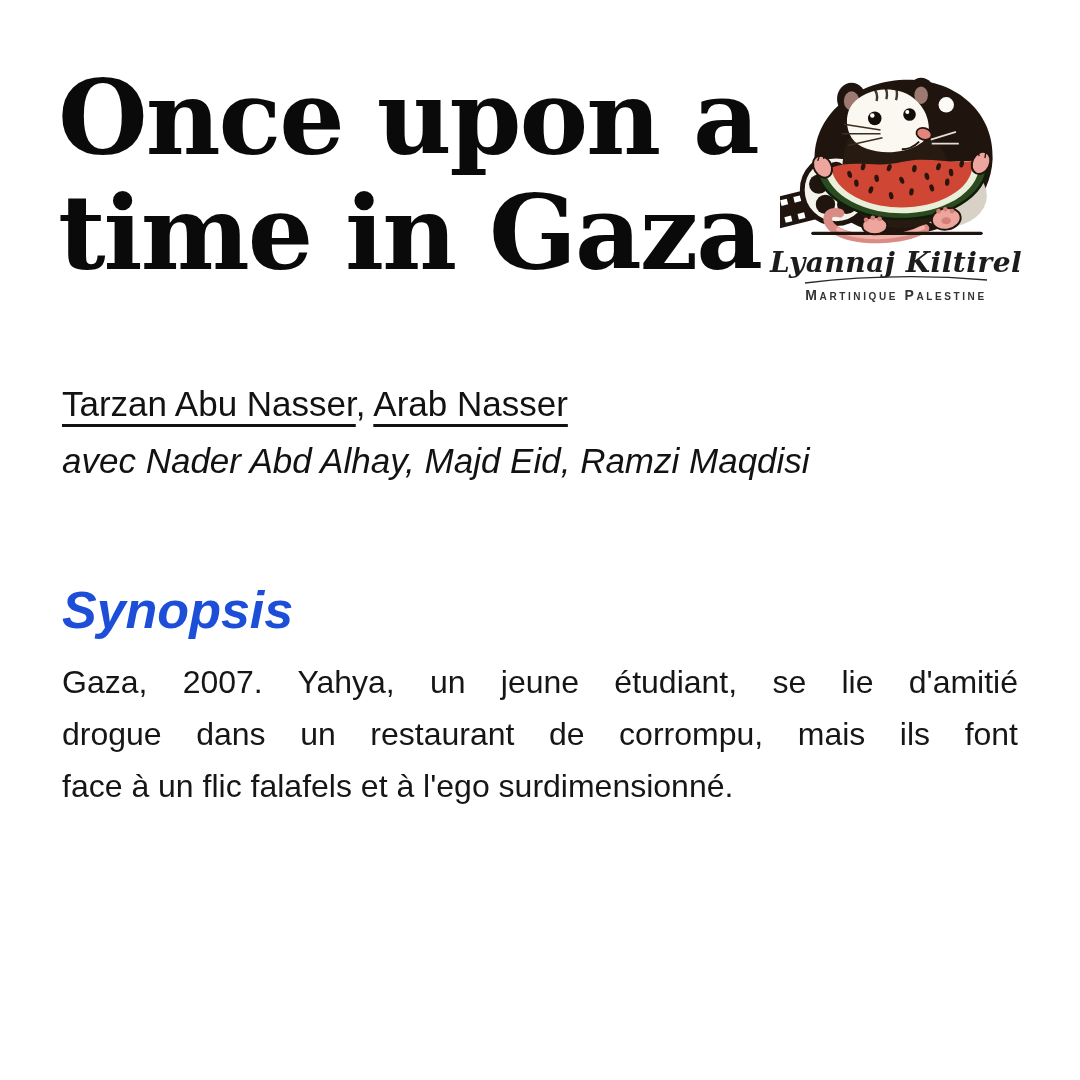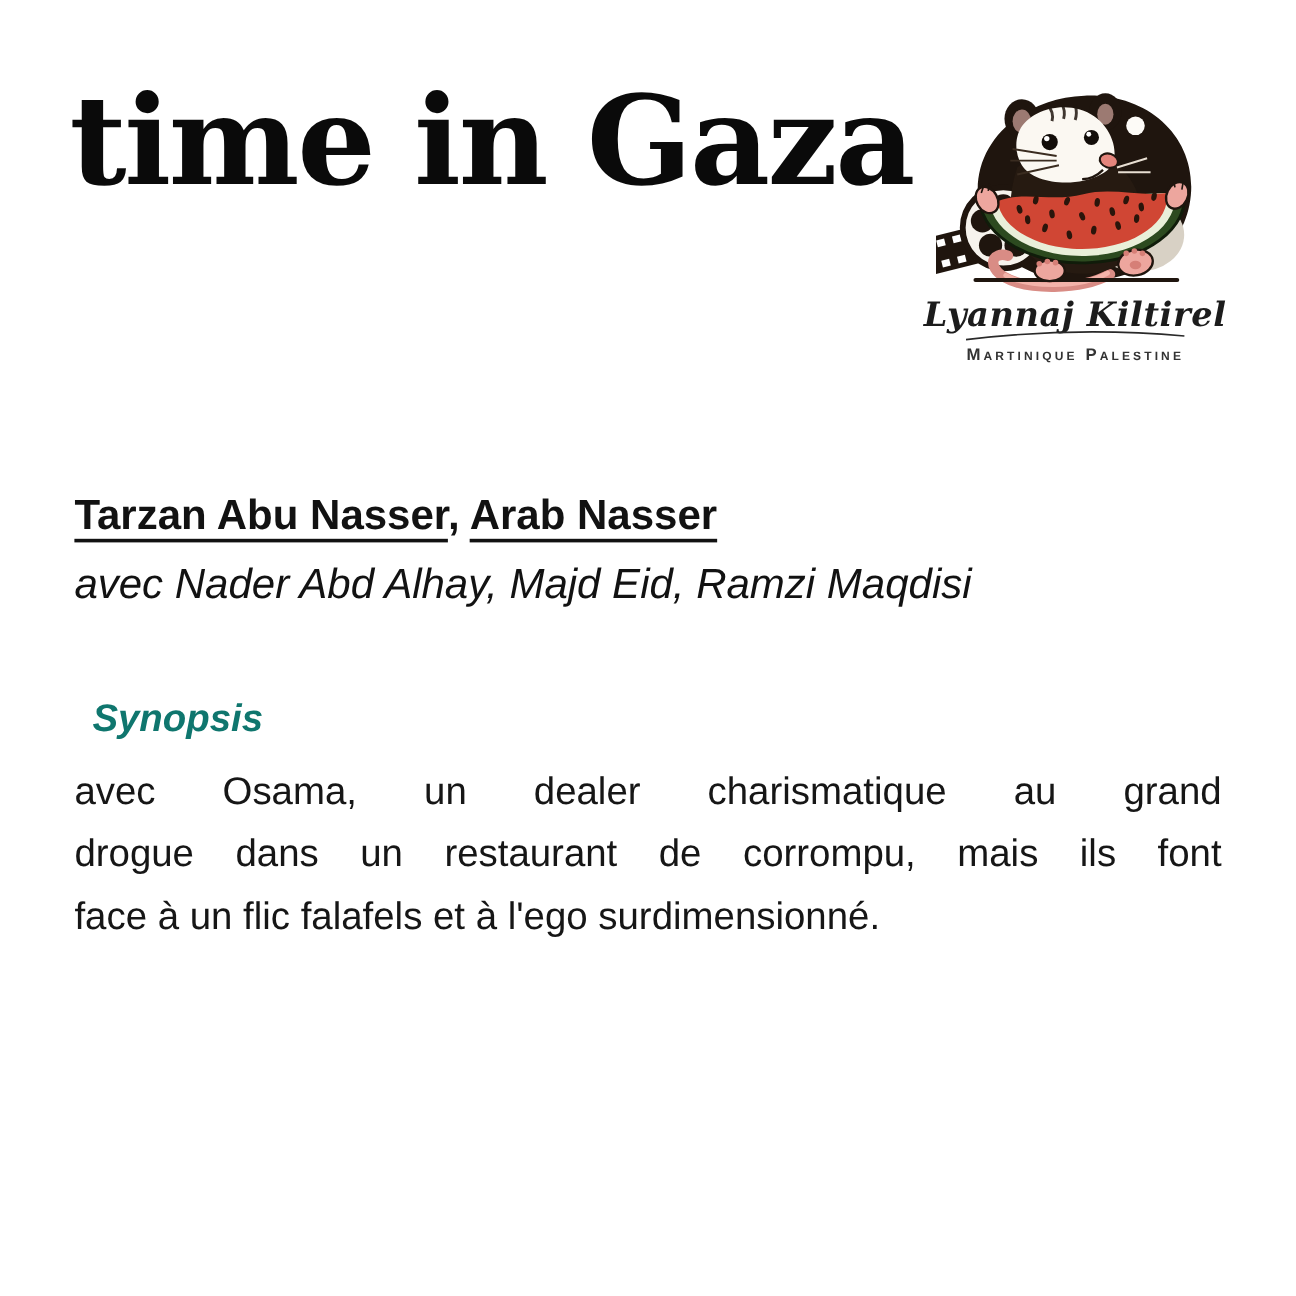--- a/index.html
+++ b/index.html
@@ -26,38 +26,39 @@
     font-size:28px;color:#1c1c1c;letter-spacing:0.5px;margin-top:2px;white-space:nowrap;text-align:center;
   }
   .logo-flourish{display:block;margin-top:-4px;}
   .logo-sub{
     font-variant:small-caps;font-weight:bold;font-size:14px;
     letter-spacing:2.6px;color:#333;margin-top:2px;white-space:nowrap;
   }
   
   .meta{position:absolute;left:62px;top:376px;color:#121212;}
   .meta-genre{font-size:33px;font-weight:bold;letter-spacing:0.3px;}
-  .meta-directors{margin-top:34px;font-size:35px;font-weight:700;}
+  .meta-directors{margin-top:8px;font-size:35px;font-weight:400;}
   .meta-directors .dir{
     text-decoration:underline;text-decoration-thickness:2.5px;text-underline-offset:8px;
   }
   .meta-cast{margin-top:17px;font-size:35px;font-style:italic;}
   
   .synopsis{position:absolute;left:62px;top:580px;width:956px;}
-  .syn-heading{font-size:32px;font-weight:bold;font-style:italic;color:#0f766e;margin:0 0 16px 15px;}
+  .syn-heading{font-size:52px;font-weight:bold;font-style:italic;color:#1d4ed8;margin:0 0 16px 0;}
   .syn-line{
     font-size:32px;line-height:52px;color:#161616;
     text-align:justify;text-align-last:justify;
   }
   .syn-line.last{text-align-last:left;}
 </style>
 </head>
 <body>
 
 <div class="film-title">
+  <div>Once upon a</div>
   <div>time in Gaza</div>
 </div>
 
 <div class="logo">
   <svg class="mark" viewBox="0 0 240 178" aria-hidden="true">
 
     <path d="M128 8 C 182 6, 222 42, 220 90 C 218 132, 186 166, 130 168 C 74 170, 38 138, 36 92 C 34 46, 76 10, 128 8 Z" fill="#1f150e"></path>
 
     <g transform="rotate(-14 45 135)">
       <rect x="-18" y="118" width="110" height="32" fill="#1f150e"></rect>
@@ -175,17 +176,17 @@
 </div>
 
 <div class="meta">
   <div class="meta-directors"><span class="dir">Tarzan Abu Nasser</span><span>, </span><span class="dir">Arab Nasser</span></div>
   <div class="meta-cast">avec Nader Abd Alhay, Majd Eid, Ramzi Maqdisi</div>
 </div>
 
 <div class="synopsis">
   <div class="syn-heading">Synopsis</div>
   <div>
-    <div class="syn-line">avec Osama, un dealer charismatique au grand</div>
+    <div class="syn-line">Gaza, 2007. Yahya, un jeune étudiant, se lie d'amitié</div>
     <div class="syn-line">drogue dans un restaurant de corrompu, mais ils font</div>
     <div class="syn-line last">face à un flic falafels et à l'ego surdimensionné.</div>
   </div>
 </div>
 
 </body></html>

